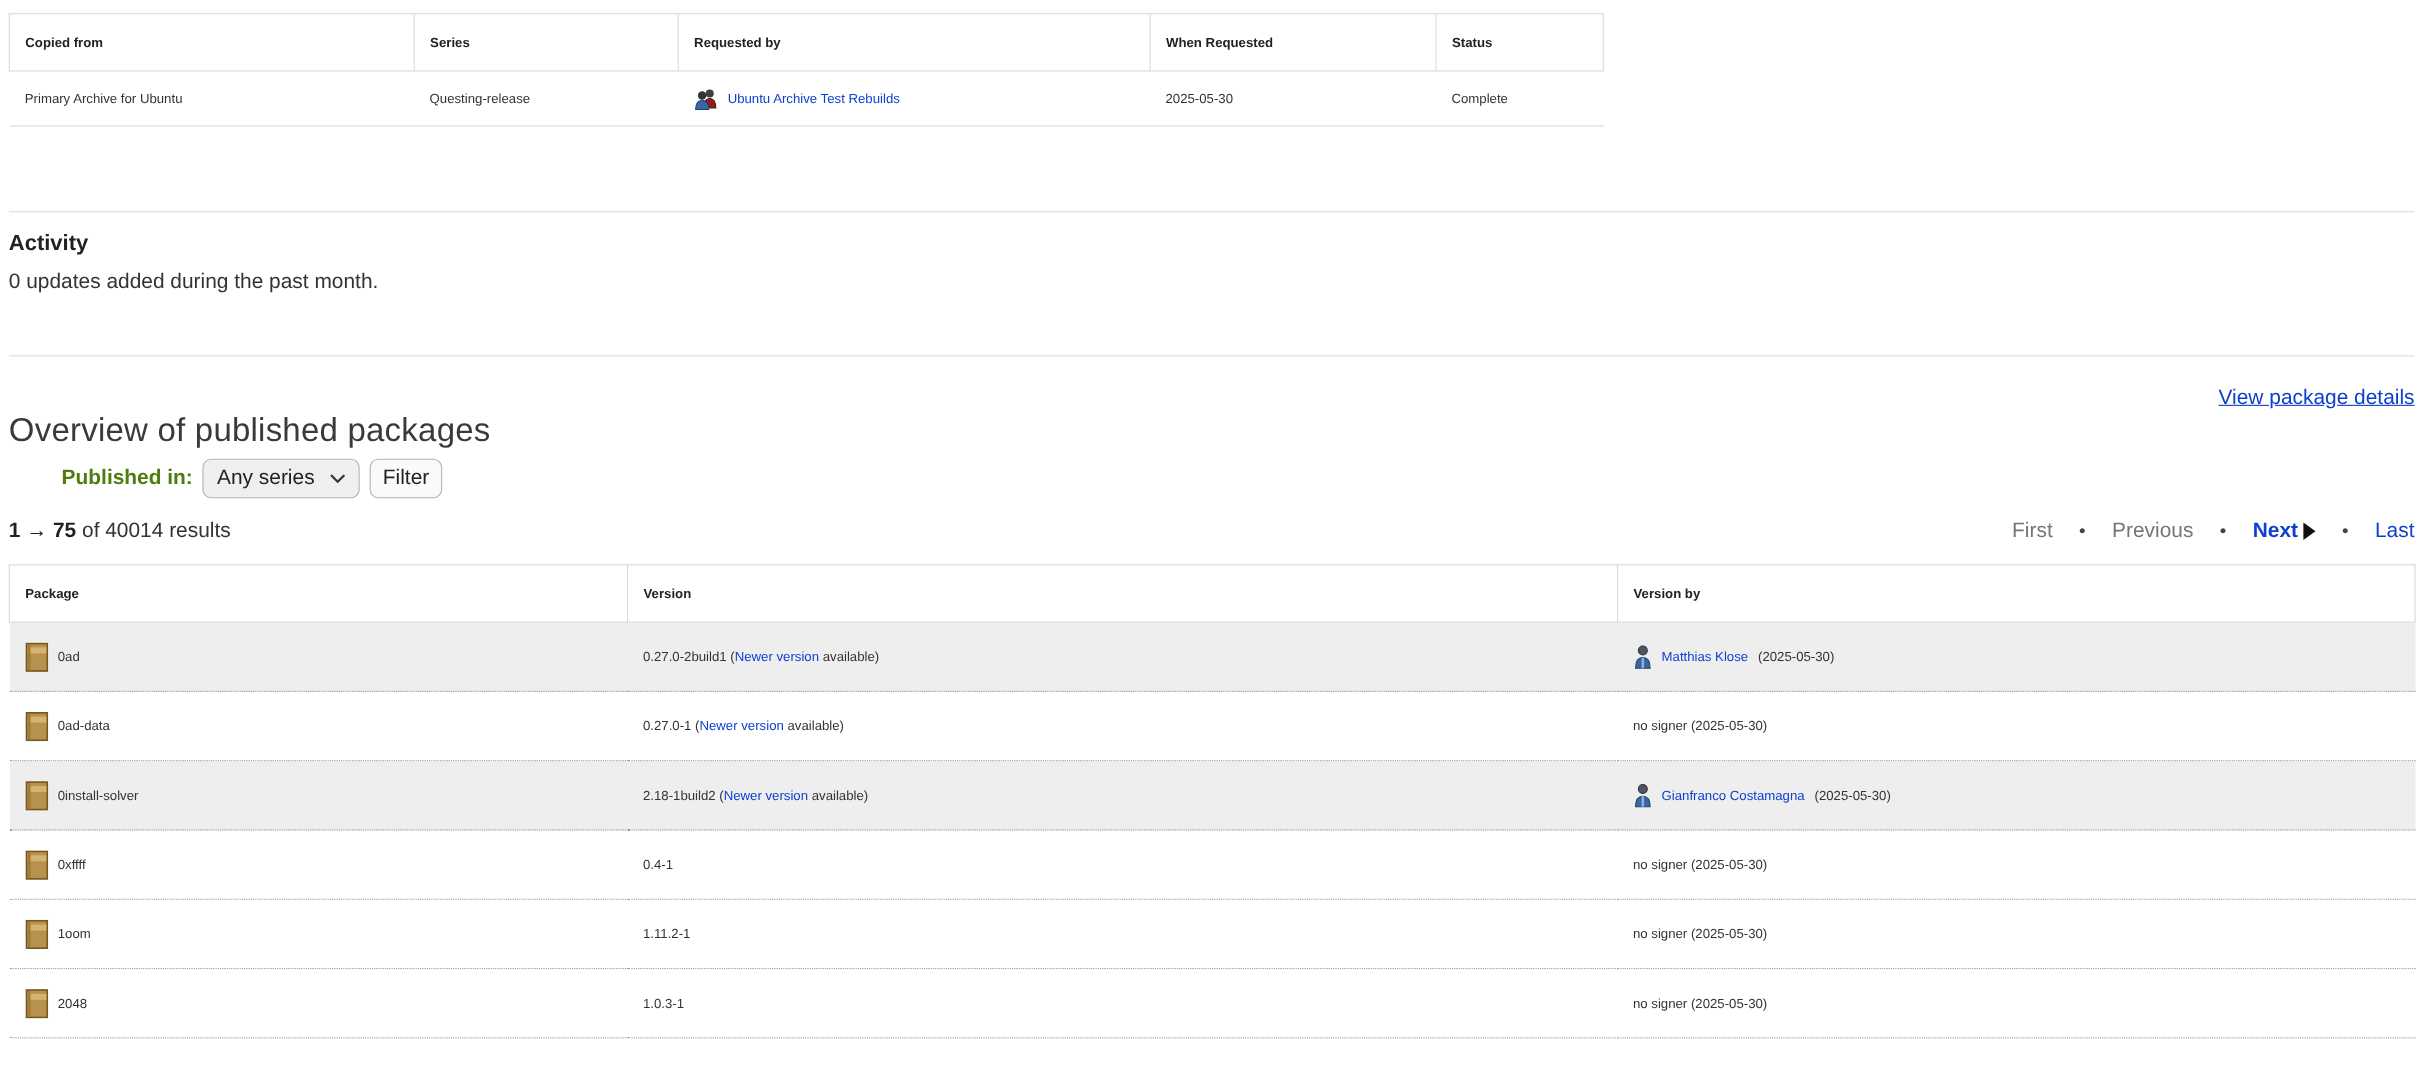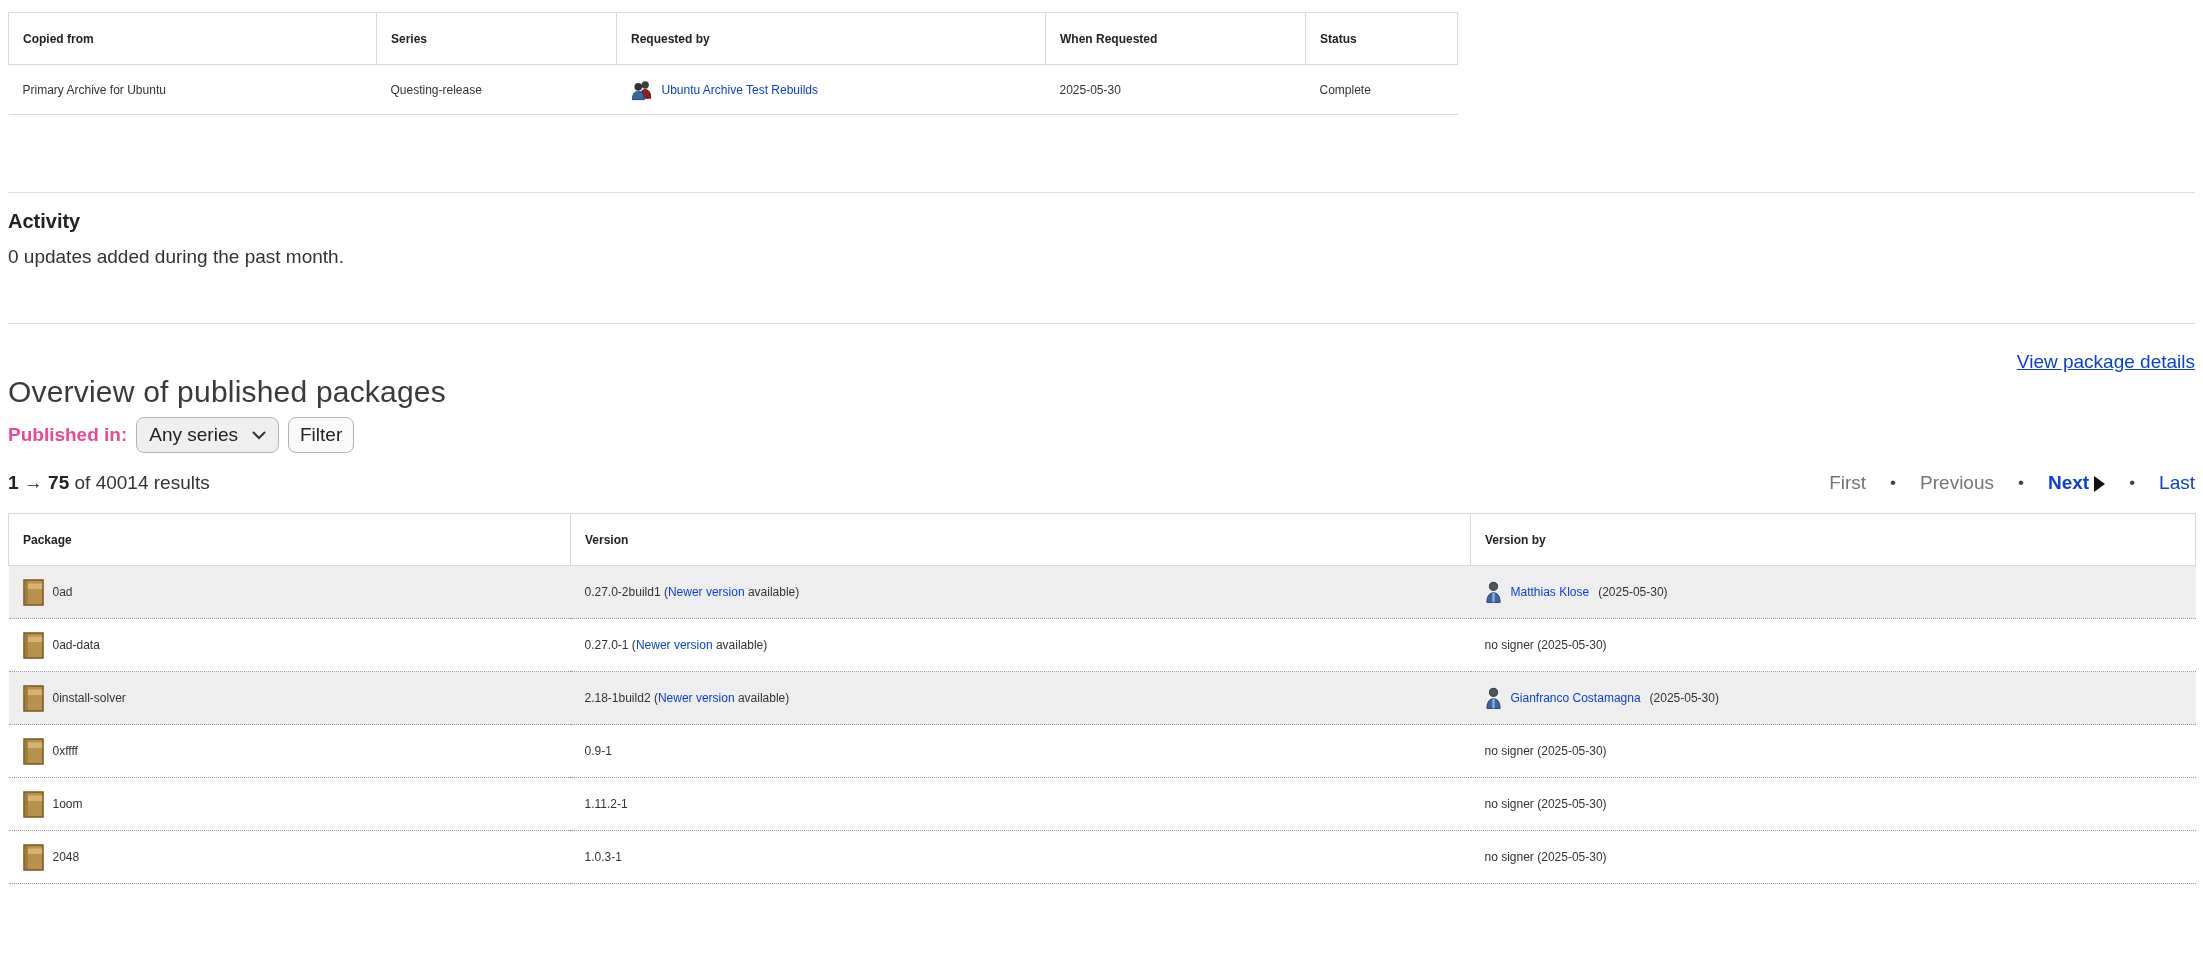--- a/index.html
+++ b/index.html
@@ -37,21 +37,21 @@
   #rule-2 { margin-top:54px; }
 
   #stats-title { margin-top:18px; }
   .activity-label { font-size:20px; font-weight:700; color:#222; margin:16px 0 0 0; line-height:24px; }
   .activity-text { margin:12px 0 0 0; line-height:24px; }
 
   .view-link-row { margin-top:26px; height:24px; text-align:right; line-height:24px; }
 
   
   .controls { margin-top:8px; display:flex; align-items:center; gap:9px; }
-  .controls .lbl { font-weight:700; color:#ec4899; }
+  .controls .lbl { font-weight:700; color:#4d7c0f;margin-left:48px; }
   .fake-select {
     height:36px; display:inline-flex; align-items:center; gap:14px;
     background:#efefef; border:1px solid #b3b3b3; border-radius:8px;
     padding:0 12px; color:#222; cursor:default;
   }
   .filter-btn {
     height:36px; display:inline-flex; align-items:center;
     background:#fafafa; border:1px solid #b3b3b3; border-radius:8px;
     padding:0 11px; font-size:19px; color:#222;
     font-family:"Liberation Sans", sans-serif;
@@ -64,21 +64,21 @@
   .pagination .sep { color:#444; font-size:17px; }
   .pagination .next { font-weight:700; }
   .next-arrow {
     display:inline-block; width:0; height:0; margin-left:5px;
     border-left:11px solid #111; border-top:8px solid transparent; border-bottom:8px solid transparent;
     vertical-align:middle;
   }
 
   
   .pkg-table { width:2187px; margin-top:18px; }
-  .pkg-table td { border-bottom:1px dotted #999; height:53px; }
+  .pkg-table td { border-bottom:1px dotted #999; height:63px; }
   .pkg-table tr.hl td { background:#eee; }
   .iconcell { display:flex; align-items:center; gap:9px; }
   .icon { flex:0 0 auto; display:inline-flex; }
 </style>
 </head>
 <body>
 
 <div class="page">
 
 
@@ -270,21 +270,21 @@
           <span class="icon">
             <svg width="21" height="27" viewBox="0 0 21 27">
                   <rect x="1" y="1" width="19" height="25" fill="#b8914d" stroke="#77571f" stroke-width="1.5"></rect>
                   <rect x="1.8" y="4.5" width="17.4" height="5.5" fill="#d6b370"></rect>
                   <rect x="1.8" y="1.8" width="3" height="23.4" fill="#a07c3a"></rect>
                 </svg>
           </span>
           <span>0xffff</span>
         </div>
           </td>
-        <td><span>0.9-1</span></td>
+        <td><span>0.4-1</span></td>
         <td>
           <span>no signer</span>
           <span>(2025-05-30)</span>
         </td>
       </tr>
 
       <tr>
         <td>
             <div class="iconcell">
           <span class="icon">

